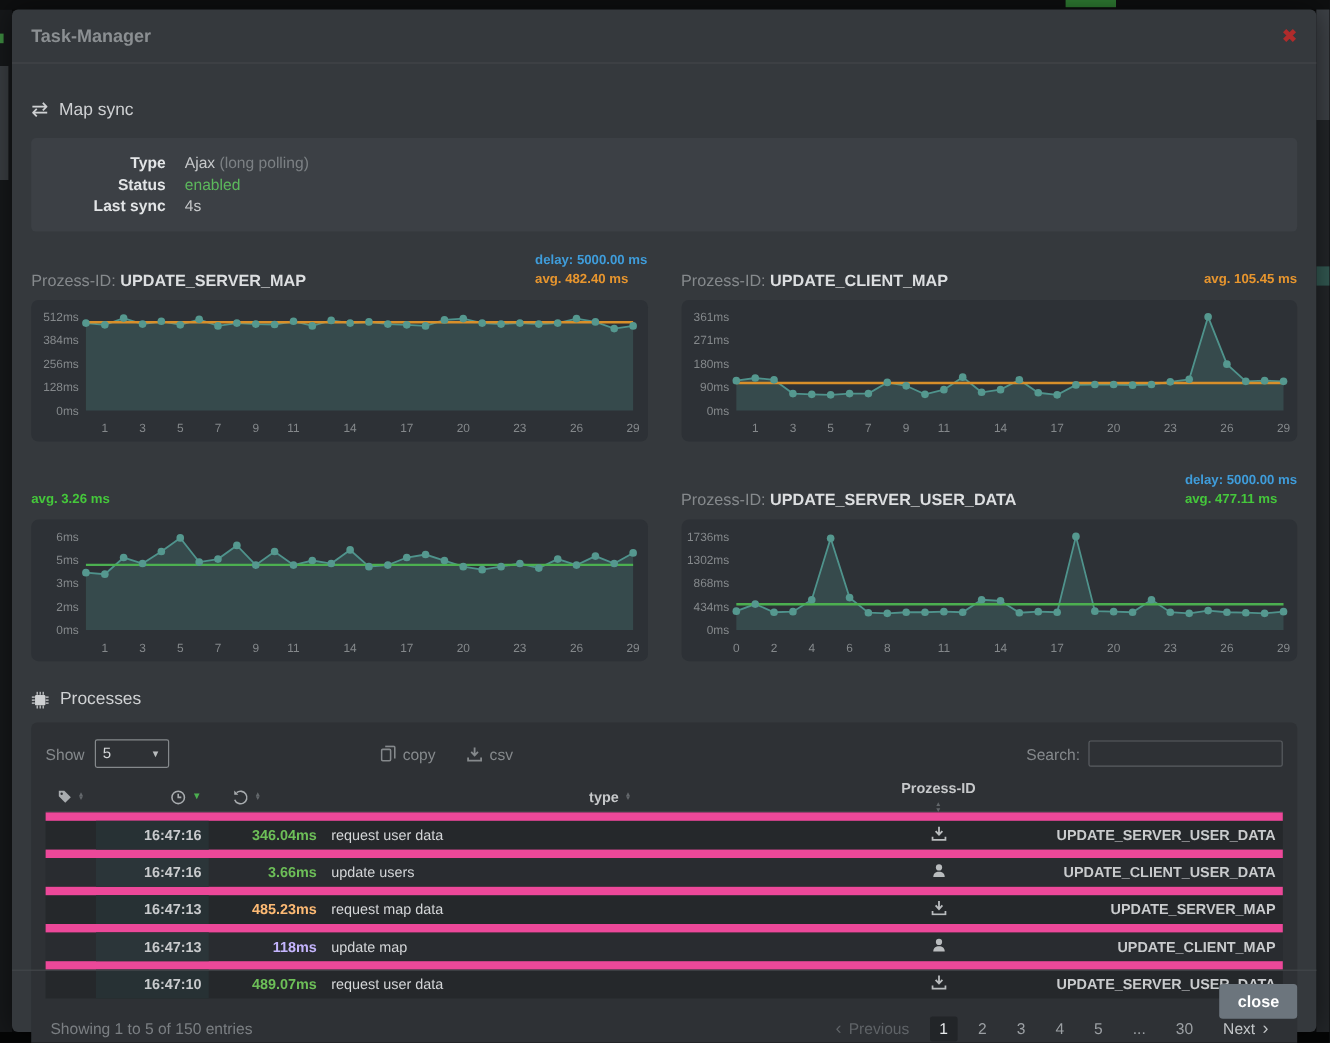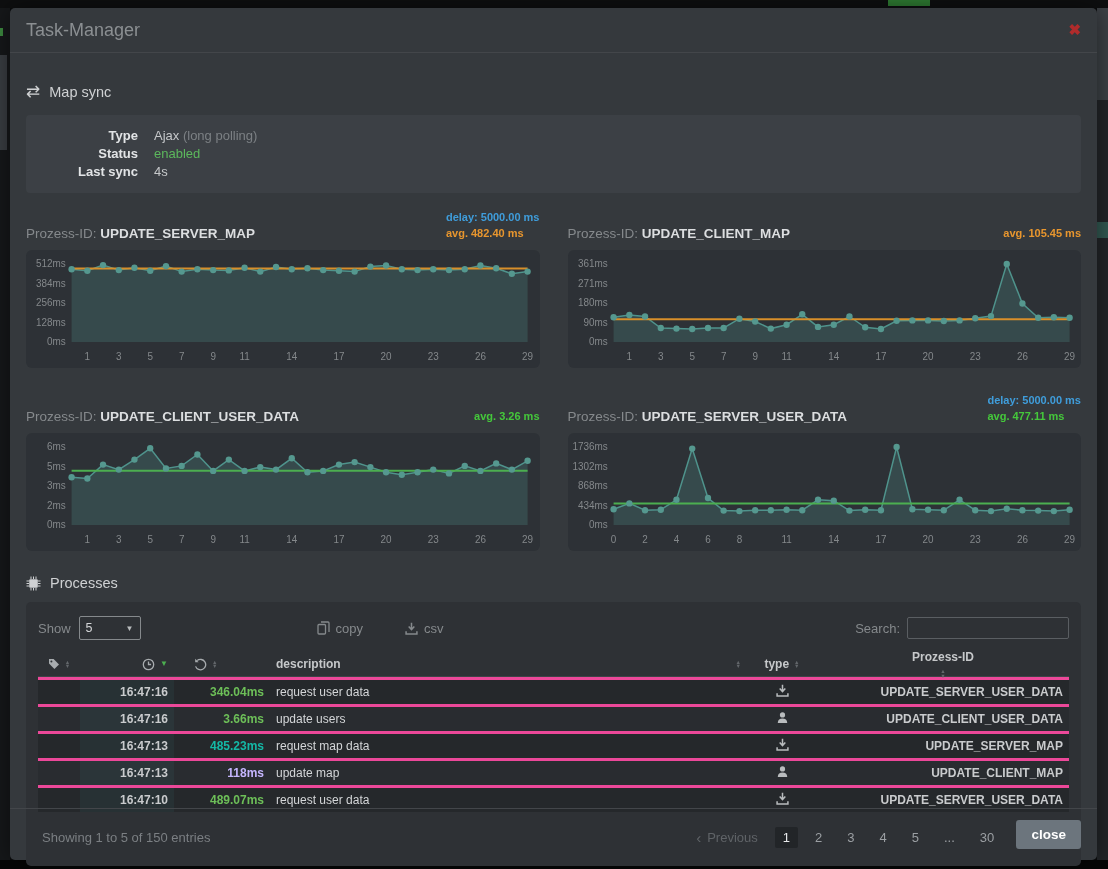--- a/index.html
+++ b/index.html
@@ -10,21 +10,21 @@
   .bg-left{position:absolute;left:0;top:8px;width:10px;height:852px;background:#16181a;}
   .bg-left-block{position:absolute;left:0;top:55px;width:7px;height:95px;background:#3a3e42;}
   .bg-left-green{position:absolute;left:0;top:28px;width:3px;height:8px;background:#3d8b40;}
   .bg-right{position:absolute;left:1097px;top:8px;width:11px;height:852px;background:#232629;}
   .bg-right-top{position:absolute;left:1097px;top:8px;width:11px;height:92px;background:#3e4247;}
   .bg-right-teal{position:absolute;left:1097px;top:222px;width:11px;height:16px;background:#335a53;}
   .bg-bottom{position:absolute;left:0;top:860px;width:1108px;height:9px;background:#050606;}
 
   .modal{position:absolute;left:10px;top:8px;width:1087px;height:852px;background:#35393d;border-radius:5px;box-shadow:0 0 24px rgba(0,0,0,.5);}
   .modal-header{height:44px;display:flex;align-items:center;justify-content:space-between;padding:0 16px;border-bottom:1px solid #43464a;}
-  .modal-title{color:#8b8f92;font-size:18px;}
+  .modal-title{color:#8b8f92;font-size:15px;font-weight:bold;}
   .close-x{color:#b02b2b;font-size:15px;font-weight:bold;cursor:pointer;}
   .modal-body{padding:0 16px;}
 
   .section-heading{display:flex;align-items:center;gap:9px;color:#cfd1d3;font-size:14.5px;}
   .sh-mapsync{margin-top:30px;}
   .sh-processes{margin-top:24px;}
   .sync-icon{font-size:17px;color:#cfd1d3;line-height:1;}
 
   .info-box{margin-top:15px;background:#3c4045;border-radius:4px;padding:12px 16px;}
   .info-row{display:flex;font-size:13px;line-height:18px;}
@@ -38,35 +38,35 @@
   .chart-title{font-size:13.5px;color:#85898c;}
   .chart-title b{color:#dcdee0;font-weight:bold;}
   .chart-stats{text-align:left;font-size:11px;font-weight:bold;line-height:16px;}
   .chart-panel{background:#2d3136;border-radius:6px;height:118px;}
 
   .processes-panel{margin-top:11px;background:#2e3135;border-radius:5px;padding:10px 12px 0;}
   .toolbar{display:flex;align-items:center;height:32px;}
   .show-group{display:flex;align-items:center;gap:8px;color:#85898c;font-size:13px;}
   .show-select{display:inline-flex;align-items:center;justify-content:space-between;width:48px;height:22px;border:1px solid #85898c;border-radius:2px;padding:0 6px;color:#d4d6d8;font-size:12.5px;cursor:pointer;background:#2e3135;}
   .show-select .caret{font-size:8px;color:#b9bcbe;}
-  .export-group{display:flex;align-items:center;gap:42px;margin-left:176px;}
+  .export-group{display:flex;align-items:center;gap:26px;margin-left:176px;}
   .tool-btn{display:flex;align-items:center;gap:6px;color:#85898c;font-size:13px;cursor:pointer;}
   .search-group{margin-left:auto;display:flex;align-items:center;gap:7px;color:#85898c;font-size:13px;}
   .search-input{width:148px;height:20px;background:transparent;border:1px solid #5a5e62;border-radius:2px;color:#d4d6d8;font-size:12px;padding:0 6px;outline:none;}
 
   .ptable{margin-top:8px;font-size:12px;}
   .prow{display:grid;grid-template-columns:42px 94px 96px 1fr 70px 252px;align-items:center;height:24px;}
   .phead{font-weight:bold;color:#c6c8ca;border-bottom:1px solid #3f4347;height:24px;}
   .phead .cell{display:flex;align-items:center;gap:5px;}
   .cell{padding:0 6px;white-space:nowrap;overflow:hidden;}
   .c-right{justify-content:flex-end;text-align:right;}
   .c-center{justify-content:center;text-align:center;}
   .sort{display:inline-flex;flex-direction:column;line-height:4.5px;font-size:5.5px;color:#63676b;letter-spacing:0;}
   .sort-active{font-size:8px;color:#4caf50;line-height:8px;}
-  .body-row{border-top:3px solid #ec4899;color:#d4d6d8;}
+  .body-row{border-top:7px solid #ec4899;color:#d4d6d8;}
   .body-row:nth-child(odd){background:#25282b;}
   .body-row:nth-child(even){background:#292c30;}
   .body-row:nth-child(odd) .time-cell{background:#273134;}
   .body-row:nth-child(even) .time-cell{background:#2b3539;}
   .status-dot{width:9px;height:9px;border-radius:50%;margin:0 auto;}
   .time-cell{display:flex;align-items:center;justify-content:flex-end;font-weight:bold;color:#c9cbcd;height:24px;}
   .dur-cell{font-weight:bold;}
   .pid-cell{font-weight:bold;color:#c9cbcd;}
 
   .panel-footer{display:flex;align-items:center;justify-content:space-between;padding:15px 4px 18px;font-size:13px;}
@@ -242,21 +242,20 @@
               <text x="268.1" y="110" text-anchor="middle" font-size="10" fill="#84888b">14</text>
               <text x="315.7" y="110" text-anchor="middle" font-size="10" fill="#84888b">17</text>
               <text x="363.2" y="110" text-anchor="middle" font-size="10" fill="#84888b">20</text>
               <text x="410.8" y="110" text-anchor="middle" font-size="10" fill="#84888b">23</text>
               <text x="458.4" y="110" text-anchor="middle" font-size="10" fill="#84888b">26</text>
               <text x="506.0" y="110" text-anchor="middle" font-size="10" fill="#84888b">29</text>
             </svg></div>
         </div>
         <div>
           <div class="chart-head">
-            <span class="chart-title">Prozess-ID: <b>UPDATE_CLIENT_USER_DATA</b></span>
             <span class="chart-stats">
               <div style="color:#45c83b">avg. 3.26 ms</div>
             </span>
           </div>
           <div class="chart-panel"><svg width="100%" height="118" viewBox="0 0 518 118" preserveAspectRatio="none">
               <path d="M46,44.19354838709678 L61.9,45.5 L77.7,31.6 L93.6,36.6 L109.4,26.6 L125.3,15.3 L141.2,35.4 L157.0,32.9 L172.9,21.5 L188.8,37.9 L204.6,26.6 L220.5,37.9 L236.3,34.1 L252.2,36.6 L268.1,25.3 L283.9,39.2 L299.8,37.9 L315.7,31.6 L331.5,29.1 L347.4,34.1 L363.2,39.2 L379.1,41.7 L395.0,39.2 L410.8,36.6 L426.7,40.4 L442.6,32.9 L458.4,37.9 L474.3,30.4 L490.1,36.6 L506.0,27.8 L506,92 L46,92 Z" fill="rgba(85,152,143,0.25)"></path>
               <path d="M46,44.19354838709678 L61.9,45.5 L77.7,31.6 L93.6,36.6 L109.4,26.6 L125.3,15.3 L141.2,35.4 L157.0,32.9 L172.9,21.5 L188.8,37.9 L204.6,26.6 L220.5,37.9 L236.3,34.1 L252.2,36.6 L268.1,25.3 L283.9,39.2 L299.8,37.9 L315.7,31.6 L331.5,29.1 L347.4,34.1 L363.2,39.2 L379.1,41.7 L395.0,39.2 L410.8,36.6 L426.7,40.4 L442.6,32.9 L458.4,37.9 L474.3,30.4 L490.1,36.6 L506.0,27.8" fill="none" stroke="#4f938c" stroke-width="1.5"></path>
               <line x1="46" y1="37.7" x2="506" y2="37.7" stroke="#4caf50" stroke-width="2"></line>
               <circle cx="46.0" cy="44.2" r="3.2" fill="#55988f"></circle>
               <circle cx="61.9" cy="45.5" r="3.2" fill="#55988f"></circle>
@@ -444,27 +443,20 @@
           <div class="cell" style="justify-content:flex-start;padding-left:20px;">
             <svg class="icon-svg" width="13" height="13" viewBox="0 0 13 13">
               <path d="M3.2 2.6 A5.2 5.2 0 1 1 1.6 8.4" fill="none" stroke="#a8acaf" stroke-width="1.3"></path>
               <path d="M1.2 0.8 v3.4 h3.4 z" fill="#a8acaf"></path>
             </svg>
             <span class="sort">
                 <span>▲</span>
                 <span>▼</span>
               </span>
           </div>
-          <div class="cell">
-            <span>description</span>
-            <span class="sort" style="margin-left:auto;">
-                <span>▲</span>
-                <span>▼</span>
-              </span>
-          </div>
           <div class="cell c-center">
             <span>type</span>
             <span class="sort">
                 <span>▲</span>
                 <span>▼</span>
               </span>
           </div>
           <div class="cell c-right" style="display:flex;flex-direction:column;">
             <span>Prozess-ID</span>
             <span class="sort">
@@ -492,21 +484,21 @@
               <div class="cell">update users</div>
               <div class="cell c-center"><svg width="13" height="13" viewBox="0 0 12 12">
                   <circle cx="6" cy="3.6" r="2.4" fill="#b9bcbe"></circle>
                   <path d="M1.6 11 c0-2.7 1.9-4.1 4.4-4.1 s4.4 1.4 4.4 4.1 z" fill="#b9bcbe"></path>
                 </svg></div>
               <div class="cell c-right pid-cell">UPDATE_CLIENT_USER_DATA</div>
             </div>
             <div class="prow body-row">
               <div class="cell c-center"><span class="status-dot" style="background:#eda338"></span></div>
               <div class="cell c-right time-cell">16:47:13</div>
-              <div class="cell c-right dur-cell" style="color:#14b8a6">485.23ms</div>
+              <div class="cell c-right dur-cell" style="color:#fdba74">485.23ms</div>
               <div class="cell">request map data</div>
               <div class="cell c-center"><svg width="13" height="13" viewBox="0 0 12 12">
                   <path d="M6 0.8 v5.8 M3.4 4.2 L6 7 L8.6 4.2" fill="none" stroke="#b9bcbe" stroke-width="1.4"></path>
                   <path d="M1 8.5 v2.5 h10 v-2.5" fill="none" stroke="#b9bcbe" stroke-width="1.4"></path>
                 </svg></div>
               <div class="cell c-right pid-cell">UPDATE_SERVER_MAP</div>
             </div>
             <div class="prow body-row">
               <div class="cell c-center"><span class="status-dot" style="background:#eda338"></span></div>
               <div class="cell c-right time-cell">16:47:13</div>

